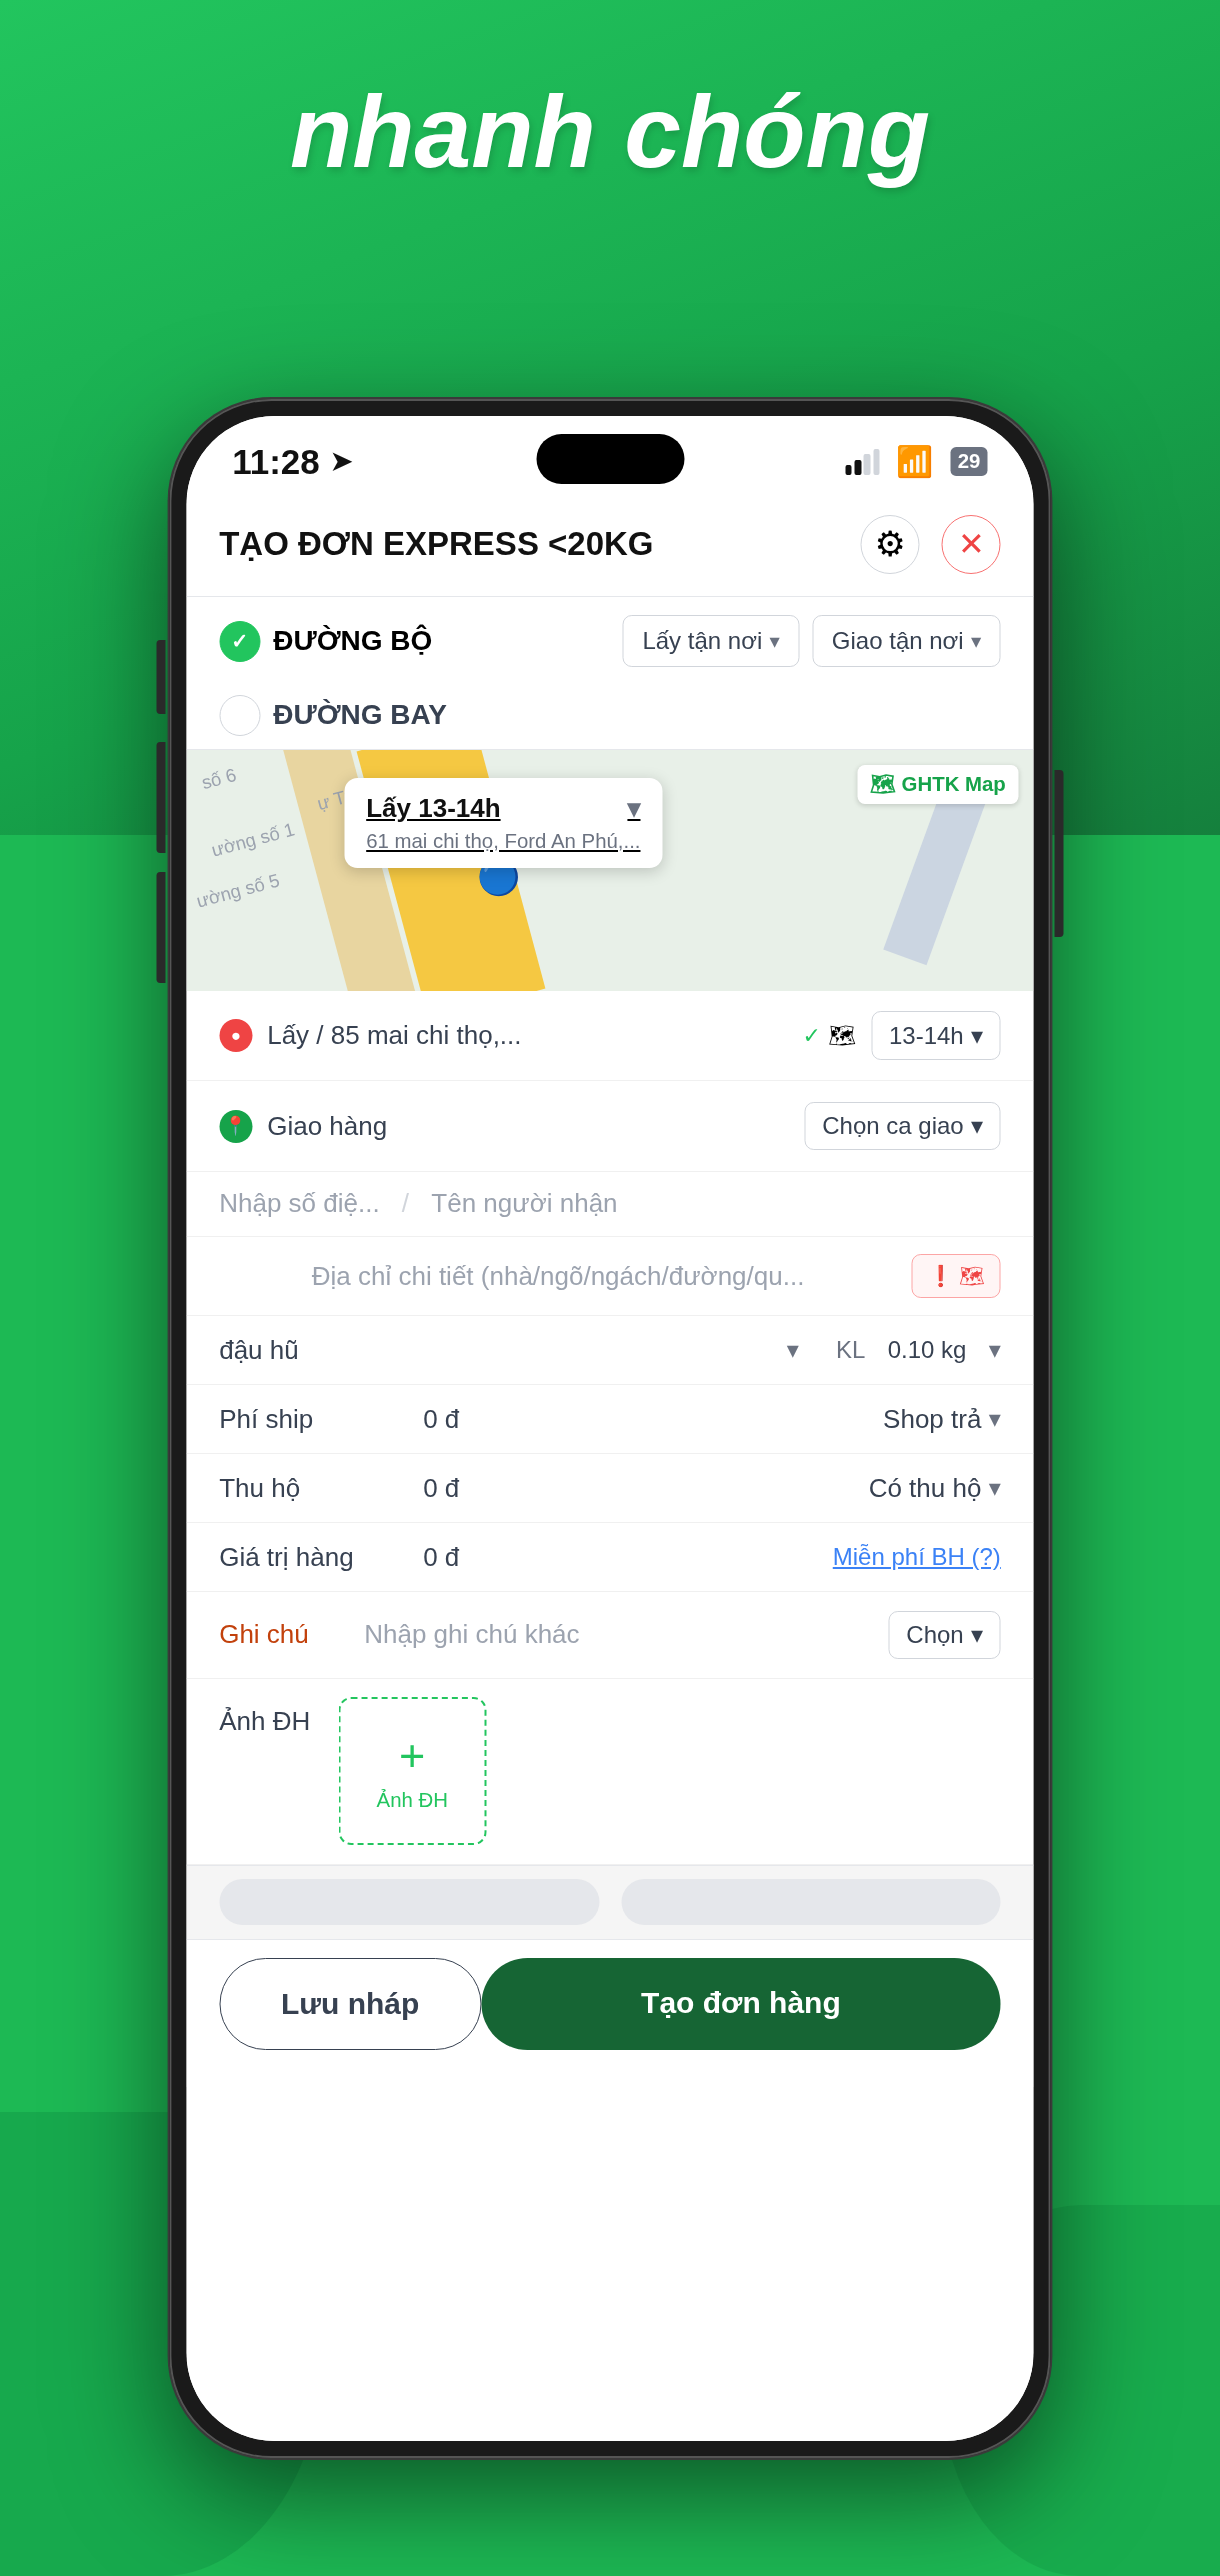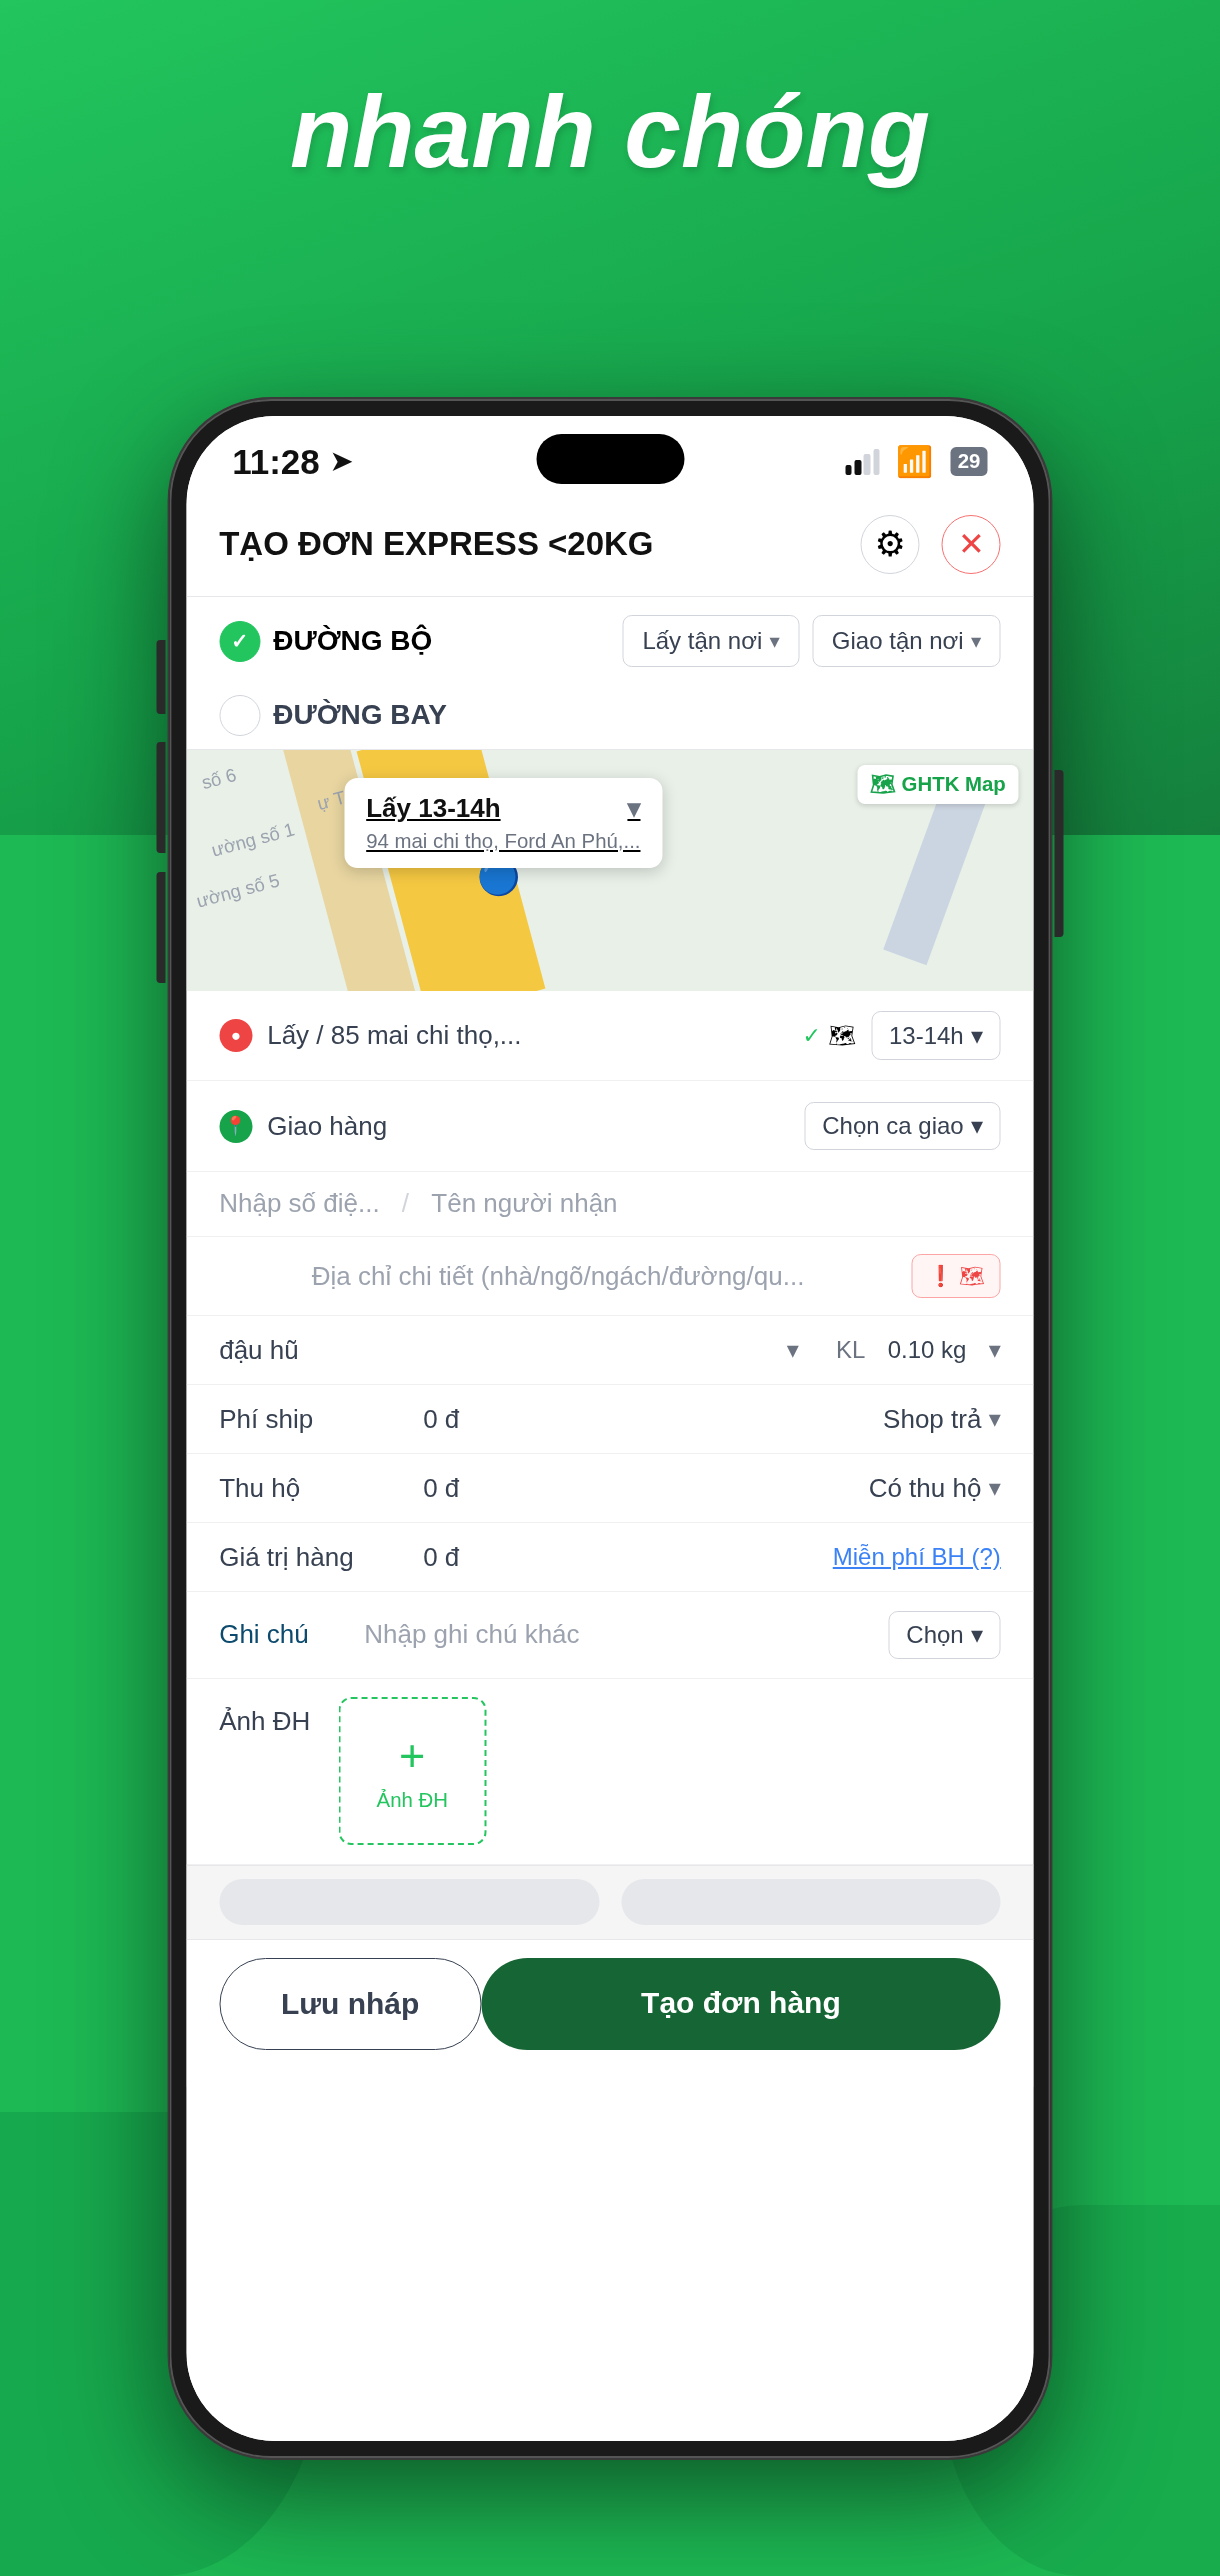--- a/index.html
+++ b/index.html
@@ -749,21 +749,21 @@
           <div class="map-road-text" style="top:79px; left:24px;">ường số 1</div>
           <div class="map-road-text" style="top:130px; left:9.3px;">ường số 5</div>
           <div class="map-pin-red">🔴</div>
           <div class="map-pin-blue">🔵</div>
 
           <div class="map-popup">
             <div class="map-popup-title">
               <span>Lấy 13-14h</span>
               <span style="font-size:26px; color:#6b7280;">▾</span>
             </div>
-            <div class="map-popup-subtitle">94 mai chi thọ, Ford An Phú,...</div>
+            <div class="map-popup-subtitle">61 mai chi thọ, Ford An Phú,...</div>
           </div>
 
           <div class="ghtk-badge">
             <span>🗺</span>
             <span>GHTK Map</span>
           </div>
         </div>
 
         <div class="pickup-row">
           <div class="pickup-icon">●</div>
@@ -827,21 +827,21 @@
           </div>
         </div>
 
         <div class="info-row">
           <span class="info-label">Giá trị hàng</span>
           <span class="info-value">0 đ</span>
           <span class="link-text">Miễn phí BH (?)</span>
         </div>
 
         <div class="note-row">
-          <span style="font-size:26px; color:#0c4a6e; width:130px; flex-shrink:0;">Ghi chú</span>
+          <span style="font-size:26px; color:#c2410c; width:130px; flex-shrink:0;">Ghi chú</span>
           <span class="note-input">Nhập ghi chú khác</span>
           <div class="time-dropdown">
             <span>Chọn</span>
             <span>▾</span>
           </div>
         </div>
 
         <div class="image-row">
           <span class="image-label">Ảnh ĐH</span>
           <div class="image-upload-box">

